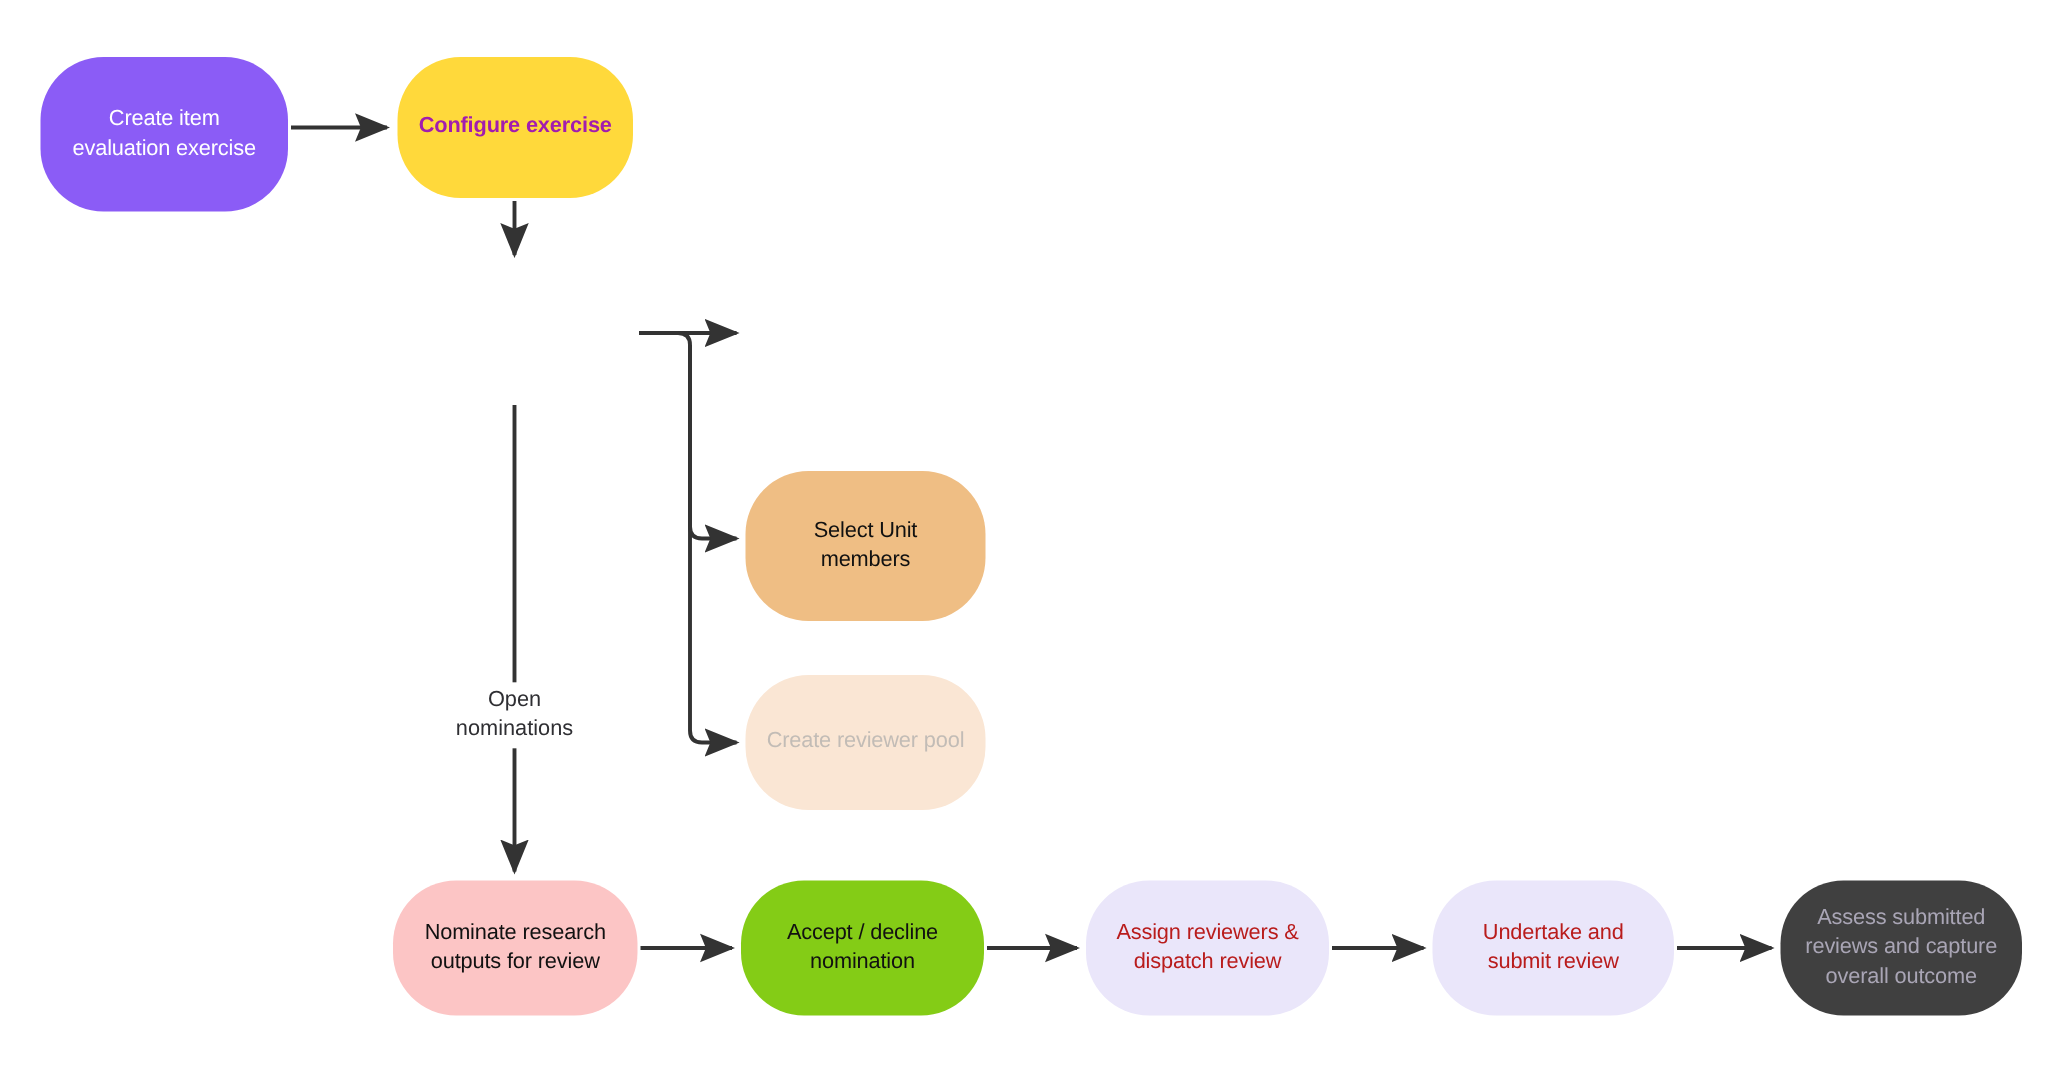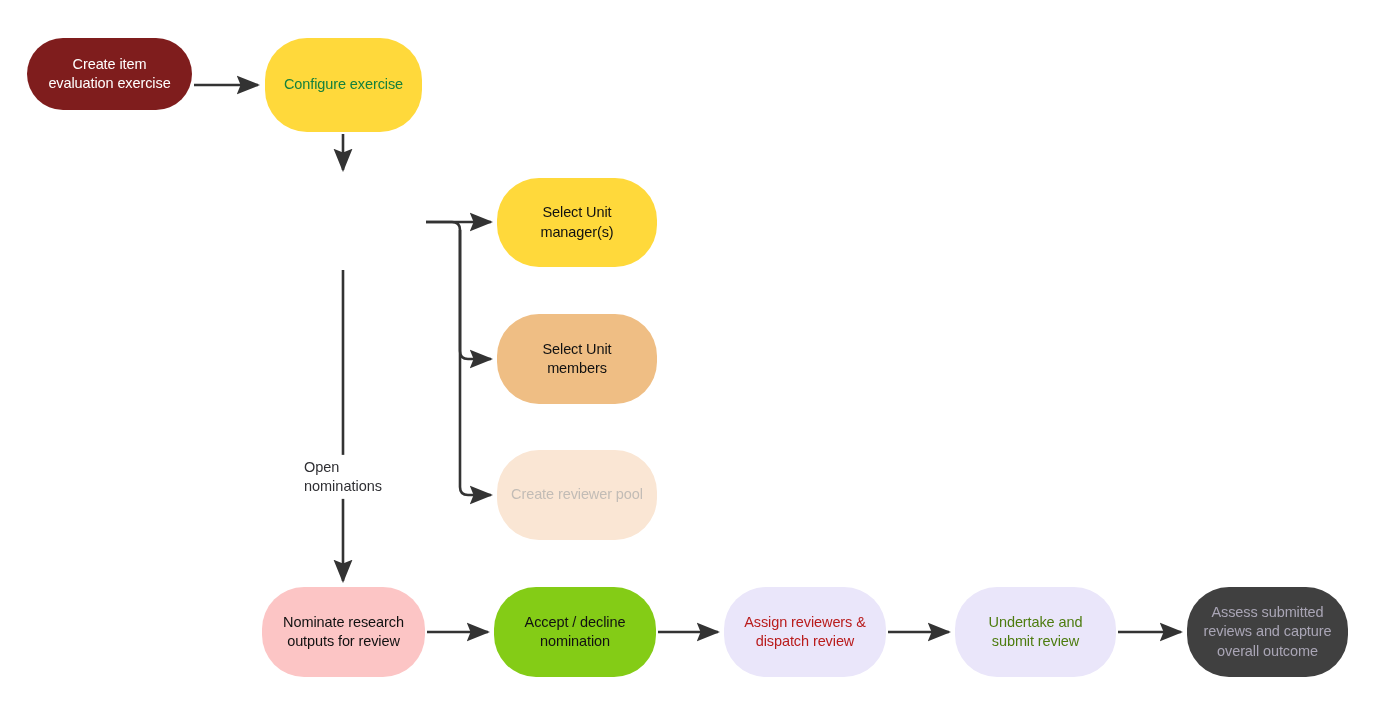--- a/index.html
+++ b/index.html
@@ -45,20 +45,21 @@
   .node .label {
     display: block;
     white-space: pre-line;
   }
   .edge-label {
     position: absolute;
     background: #ffffff;
     color: #2f2f33;
     font-size: 14.5px;
     line-height: 1.32;
+    text-align: center;
     white-space: pre-line;
     padding: 3px 7px;
     z-index: 3;
   }
 </style>
 </head>
 <body>
 
 <div id="canvas">
 
@@ -76,36 +77,32 @@
       <path d="M426,222 L452,222 Q460,222 460,230 L460,351 Q460,359 468,359 L491,359"></path>
       <path d="M460,230 L460,487 Q460,495 468,495 L491,495"></path>
       <path d="M343,270 L343,581"></path>
       <path d="M427,632 L488,632"></path>
       <path d="M658,632 L718,632"></path>
       <path d="M888,632 L949,632"></path>
       <path d="M1118,632 L1181,632"></path>
     </g>
   </svg>
 
-  <div class="node" style="left:27px; top:38px; width:165px; height:72px; background:#7f1d1d; color:#ffffff;">
+  <div class="node" style="left:27px; top:38px; width:165px; height:103px; background:#8b5cf6; color:#ffffff;">
     <span class="label">Create item
 evaluation exercise</span>
   </div>
 
-  <div class="node" style="left:265px; top:38px; width:157px; height:94px; background:#FFD93B; color:#15803d;">
+  <div class="node" style="left:265px; top:38px; width:157px; height:94px; background:#FFD93B; color:#a21caf;font-weight:bold;">
     <span class="label">Configure exercise</span>
   </div>
 
 
-  <div class="node" style="left:497px; top:178px; width:160px; height:89px; background:#FFD93B; color:#111111;">
-    <span class="label">Select Unit
-manager(s)</span>
-  </div>
 
-  <div class="node" style="left:497px; top:314px; width:160px; height:90px; background:#EFBE84; color:#111111;justify-content:flex-end;">
+  <div class="node" style="left:497px; top:314px; width:160px; height:100px; background:#EFBE84; color:#111111;justify-content:flex-end;">
     <span class="label">Select Unit members</span>
   </div>
 
   <div class="node" style="left:262px; top:587px; width:163px; height:90px; background:#FCC5C5; color:#111111;">
     <span class="label">Nominate research
 outputs for review</span>
   </div>
 
   <div class="node" style="left:497px; top:450px; width:160px; height:90px; background:#FAE6D4; color:#C2BCB6;">
     <span class="label">Create reviewer pool</span>
@@ -114,21 +111,21 @@
   <div class="node" style="left:494px; top:587px; width:162px; height:90px; background:#84cc16; color:#111111;">
     <span class="label">Accept / decline
 nomination</span>
   </div>
 
   <div class="node" style="left:724px; top:587px; width:162px; height:90px; background:#EAE6FA; color:#b91c1c;">
     <span class="label">Assign reviewers &amp;
 dispatch review</span>
   </div>
 
-  <div class="node" style="left:955px; top:587px; width:161px; height:90px; background:#EAE6FA; color:#4d7c0f;">
+  <div class="node" style="left:955px; top:587px; width:161px; height:90px; background:#EAE6FA; color:#b91c1c;">
     <span class="label">Undertake and
 submit review</span>
   </div>
 
   <div class="node" style="left:1187px; top:587px; width:161px; height:90px; background:#404040; color:#A9A5B5;">
     <span class="label">Assess submitted
 reviews and capture
 overall outcome</span>
   </div>
 

